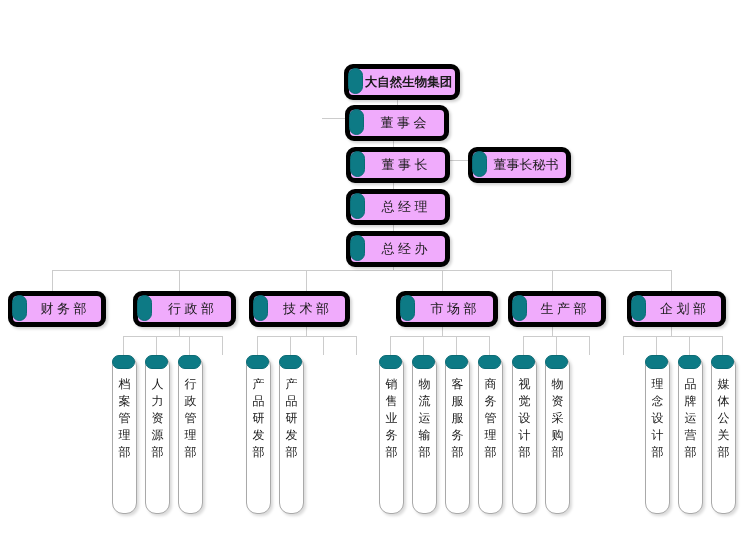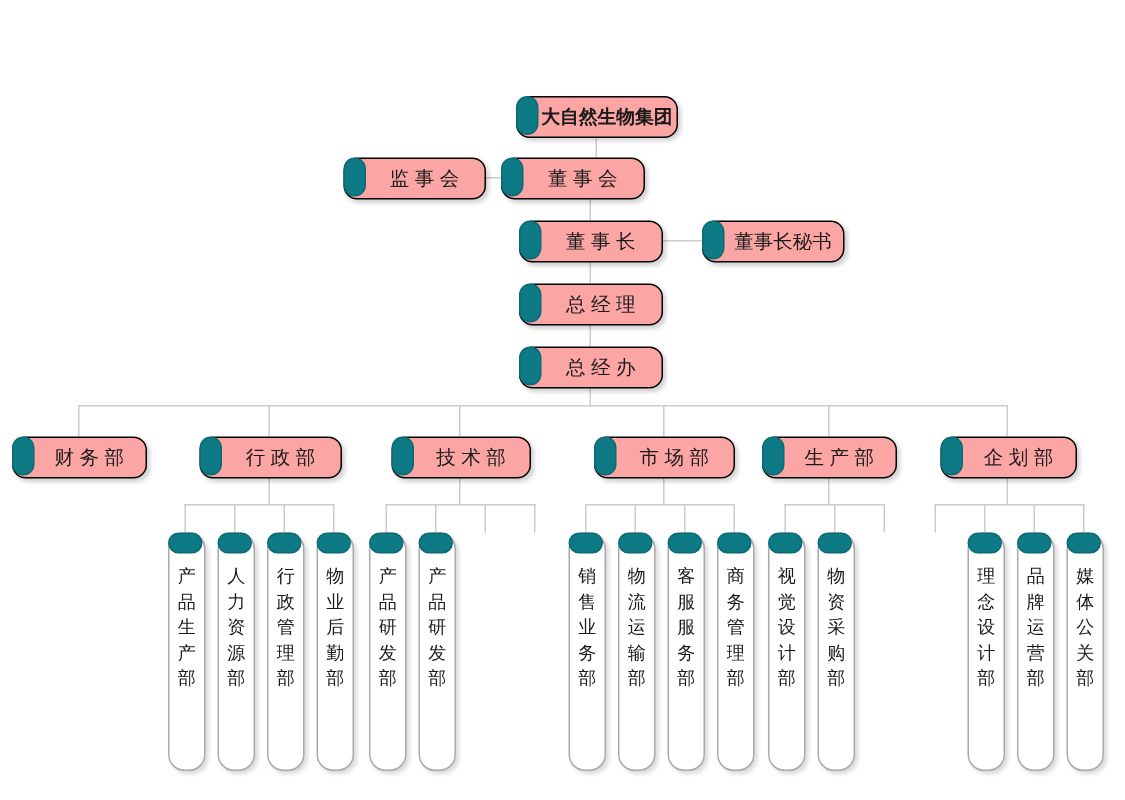--- a/index.html
+++ b/index.html
@@ -5,21 +5,21 @@
 <style>
   html,body{margin:0;padding:0;background:#ffffff;}
   body{font-family:"Liberation Sans","DejaVu Sans",sans-serif;}
   #canvas{position:relative;width:750px;height:533px;background:#ffffff;overflow:hidden;}
 
   
   .hl{position:absolute;height:1px;background:#cccccc;}
   .vl{position:absolute;width:1px;background:#cccccc;}
 
   
-  .hbox{position:absolute;height:26px;background:#fca5a5;border:1px solid #000000;
+  .hbox{position:absolute;height:26px;background:#f0abfc;border:5px solid #000000;
         border-radius:9px;box-shadow:2px 2px 3px rgba(0,0,0,.18);}
   .hbox .cap{position:absolute;left:-1px;top:-1px;width:15px;height:26px;
         background:#0d7a85;border-radius:9px;border:1px solid #0b6b75;box-sizing:border-box;}
   .hbox .lbl{position:absolute;left:15px;right:2px;top:0;height:26px;line-height:26px;
         text-align:center;font-size:13px;color:#1a1a1a;white-space:nowrap;overflow:hidden;}
   .hbox.root .lbl{font-weight:bold;font-size:12.5px;}
 
   
   .vbox{position:absolute;top:355px;width:23px;height:157px;background:#ffffff;
         border:1px solid #a9a9a9;border-radius:11px;box-shadow:2px 2px 3px rgba(0,0,0,.15);
@@ -81,26 +81,22 @@
   <div class="vl" style="left:623px;top:336px;height:19px"></div>
   <div class="vl" style="left:656px;top:336px;height:19px"></div>
   <div class="vl" style="left:689px;top:336px;height:19px"></div>
   <div class="vl" style="left:722px;top:336px;height:19px"></div>
 
   <div class="hbox root" style="left:344px;top:64px;width:106px">
     <span class="cap"></span>
     <span class="lbl">大自然生物集团</span>
   </div>
 
-  <div class="hbox" style="left:229px;top:105px;width:93px">
-    <span class="cap"></span>
-    <span class="lbl">监 事 会</span>
-  </div>
-
-  <div class="hbox" style="left:334px;top:105px;width:94px">
+
+  <div class="hbox" style="left:345px;top:105px;width:94px">
     <span class="cap"></span>
     <span class="lbl">董 事 会</span>
   </div>
 
   <div class="hbox" style="left:346px;top:147px;width:94px">
     <span class="cap"></span>
     <span class="lbl">董 事 长</span>
   </div>
 
   <div class="hbox" style="left:468px;top:147px;width:93px">
@@ -119,53 +115,49 @@
   </div>
 
   <div class="hbox" style="left:8px;top:291px;width:88px">
     <span class="cap"></span>
     <span class="lbl">财 务 部</span>
   </div>
   <div class="hbox" style="left:133px;top:291px;width:93px">
     <span class="cap"></span>
     <span class="lbl">行 政 部</span>
   </div>
-  <div class="hbox" style="left:261px;top:291px;width:91px">
+  <div class="hbox" style="left:249px;top:291px;width:91px">
     <span class="cap"></span>
     <span class="lbl">技 术 部</span>
   </div>
   <div class="hbox" style="left:396px;top:291px;width:92px">
     <span class="cap"></span>
     <span class="lbl">市 场 部</span>
   </div>
   <div class="hbox" style="left:508px;top:291px;width:88px">
     <span class="cap"></span>
     <span class="lbl">生 产 部</span>
   </div>
   <div class="hbox" style="left:627px;top:291px;width:89px">
     <span class="cap"></span>
     <span class="lbl">企 划 部</span>
   </div>
 
   <div class="vbox" style="left:112px">
     <span class="vcap"></span>
-    <span class="vlbl">产品生产部</span>
+    <span class="vlbl">档案管理部</span>
   </div>
   <div class="vbox" style="left:145px">
     <span class="vcap"></span>
     <span class="vlbl">人力资源部</span>
   </div>
   <div class="vbox" style="left:178px">
     <span class="vcap"></span>
     <span class="vlbl">行政管理部</span>
   </div>
-  <div class="vbox" style="left:211px">
-    <span class="vcap"></span>
-    <span class="vlbl">物业后勤部</span>
-  </div>
 
   <div class="vbox" style="left:246px">
     <span class="vcap"></span>
     <span class="vlbl">产品研发部</span>
   </div>
   <div class="vbox" style="left:279px">
     <span class="vcap"></span>
     <span class="vlbl">产品研发部</span>
   </div>
 

